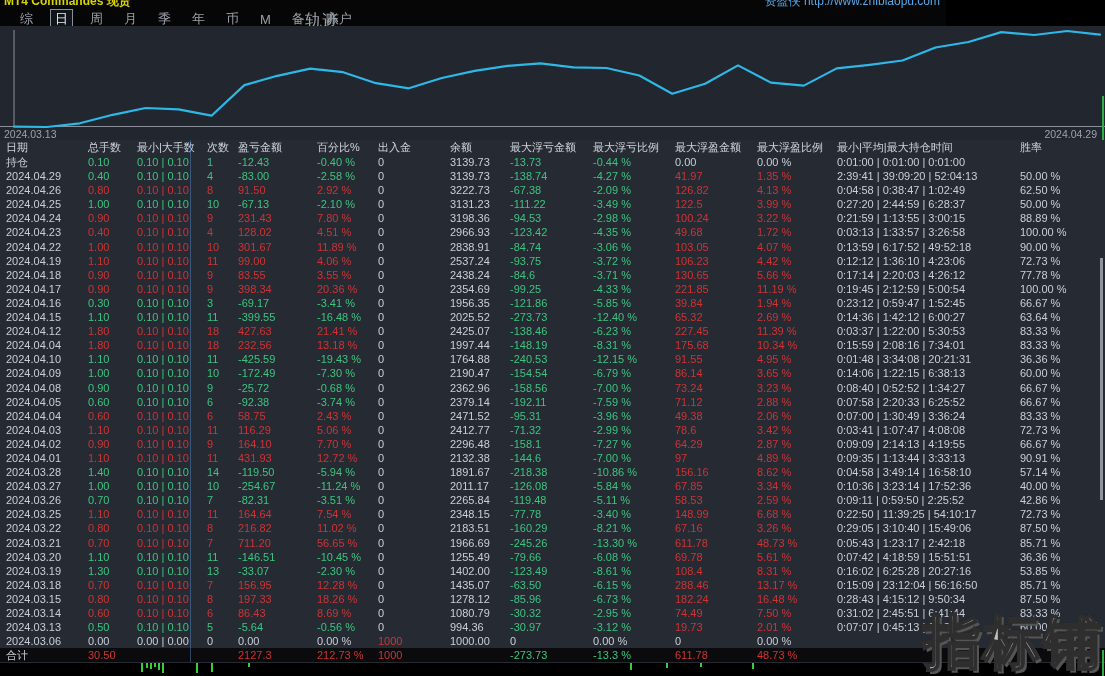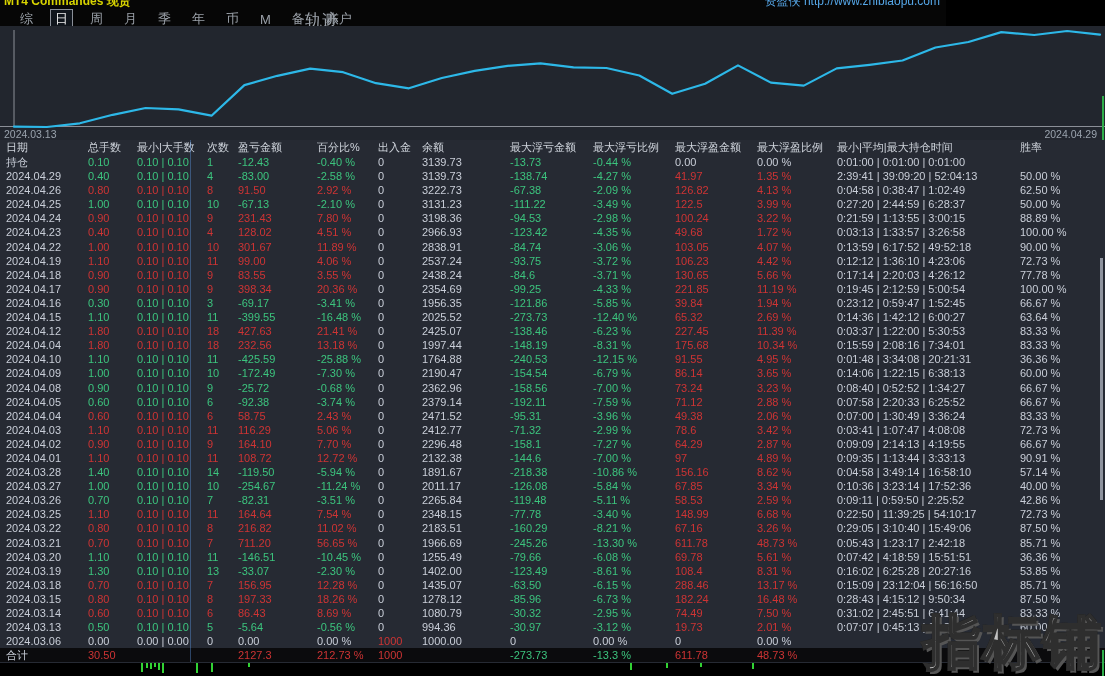--- a/index.html
+++ b/index.html
@@ -22,21 +22,21 @@
   #axlbl-left{left:4px;}
   #axlbl-right{right:8px;}
 
   
   #table{position:absolute;top:140px;left:0;width:1105px;height:536px;background:#262a33;font-size:11px;}
   .trow{position:relative;height:14.1px;line-height:14.1px;white-space:nowrap;}
   #thead{position:relative;height:15px;line-height:15px;color:#cfd4dc;}
   .cell{position:absolute;top:0;overflow:hidden;}
   .c0{left:6px;width:80px}.c1{left:88px;width:46px}.c2{left:137px;width:68px}
   .c3{left:207px;width:28px}.c4{left:238px;width:76px}.c5{left:317px;width:58px}
-  .c6{left:378px;width:54px}.c7{left:422px;width:74px}.c8{left:510px;width:80px}
+  .c6{left:378px;width:54px}.c7{left:450px;width:74px}.c8{left:510px;width:80px}
   .c9{left:593px;width:78px}.c10{left:675px;width:78px}.c11{left:757px;width:76px}
   .c12{left:837px;width:180px}.c13{left:1020px;width:80px}
   .t-red{color:#ce3434;}
   .t-green{color:#3cc47e;}
   .t-light{color:#c9ced8;}
   #totalrow{background:#0b0b0d;height:14px;line-height:14px;}
   #bottomstrip{position:absolute;left:0;bottom:0;width:1105px;height:13.5px;background:#000;}
   .minibar{position:absolute;top:0;width:2px;background:#32d234;}
 
   
@@ -325,21 +325,21 @@
           <span class="cell c11 t-red">10.34 %</span>
           <span class="cell c12 t-light">0:15:59 | 2:08:16 | 7:34:01</span>
           <span class="cell c13 t-light">83.33 %</span>
         </div>
         <div class="trow">
           <span class="cell c0 t-light">2024.04.10</span>
           <span class="cell c1 t-green">1.10</span>
           <span class="cell c2 t-green">0.10 | 0.10</span>
           <span class="cell c3 t-green">11</span>
           <span class="cell c4 t-green">-425.59</span>
-          <span class="cell c5 t-green">-25.88 %</span>
+          <span class="cell c5 t-green">-19.43 %</span>
           <span class="cell c6 t-light">0</span>
           <span class="cell c7 t-light">1764.88</span>
           <span class="cell c8 t-green">-240.53</span>
           <span class="cell c9 t-green">-12.15 %</span>
           <span class="cell c10 t-red">91.55</span>
           <span class="cell c11 t-red">4.95 %</span>
           <span class="cell c12 t-light">0:01:48 | 3:34:08 | 20:21:31</span>
           <span class="cell c13 t-light">36.36 %</span>
         </div>
         <div class="trow">
@@ -436,21 +436,21 @@
           <span class="cell c10 t-red">64.29</span>
           <span class="cell c11 t-red">2.87 %</span>
           <span class="cell c12 t-light">0:09:09 | 2:14:13 | 4:19:55</span>
           <span class="cell c13 t-light">66.67 %</span>
         </div>
         <div class="trow">
           <span class="cell c0 t-light">2024.04.01</span>
           <span class="cell c1 t-red">1.10</span>
           <span class="cell c2 t-red">0.10 | 0.10</span>
           <span class="cell c3 t-red">11</span>
-          <span class="cell c4 t-red">108.72</span>
+          <span class="cell c4 t-red">431.93</span>
           <span class="cell c5 t-red">12.72 %</span>
           <span class="cell c6 t-light">0</span>
           <span class="cell c7 t-light">2132.38</span>
           <span class="cell c8 t-green">-144.6</span>
           <span class="cell c9 t-green">-7.00 %</span>
           <span class="cell c10 t-red">97</span>
           <span class="cell c11 t-red">4.89 %</span>
           <span class="cell c12 t-light">0:09:35 | 1:13:44 | 3:33:13</span>
           <span class="cell c13 t-light">90.91 %</span>
         </div>

